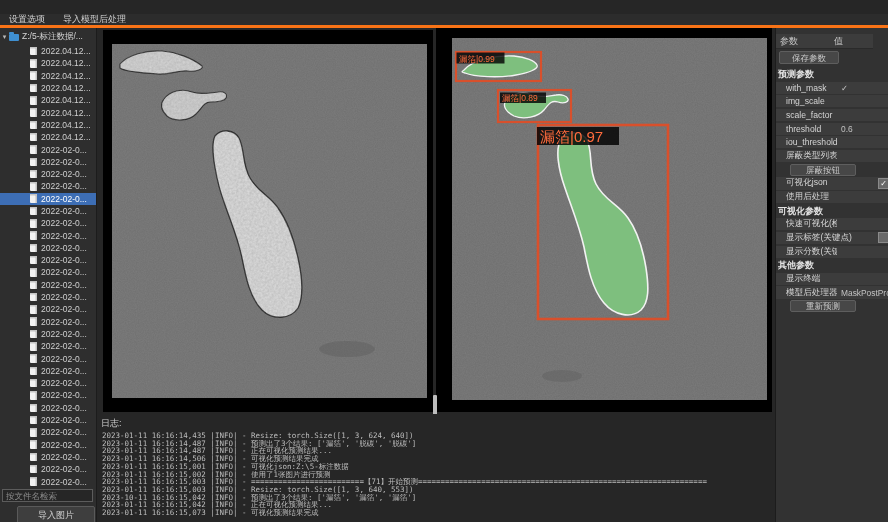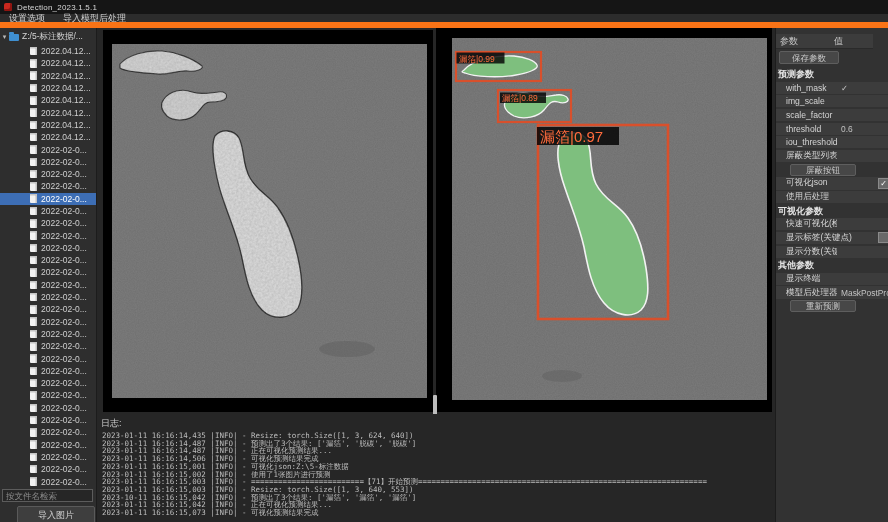--- a/index.html
+++ b/index.html
@@ -5,21 +5,21 @@
   html,body{margin:0;padding:0;background:#111;}
   .app{position:relative;width:888px;height:522px;background:#262626;overflow:hidden;
        font-family:"Liberation Sans",sans-serif;-webkit-font-smoothing:antialiased;}
   
   .titlebar{position:absolute;left:0;top:0;width:888px;height:14px;background:#151515;
             display:flex;align-items:center;gap:5px;padding-left:4px;box-sizing:border-box;}
   .logo{width:8px;height:8px;border-radius:2px;background:#c8281e;display:inline-block;
         box-shadow:inset -2px -2px 0 #8f1410;}
   .title{font-size:8px;color:#d8d8d8;letter-spacing:.2px;}
   .menubar{position:absolute;left:0;top:14px;width:888px;height:14px;background:#2c2c2c;
-           border-bottom:6px solid #f97316;display:flex;align-items:center;box-sizing:border-box;}
+           border-bottom:3px solid #f97316;display:flex;align-items:center;box-sizing:border-box;}
   .menu-item{font-size:9px;color:#cfcfcf;padding:0 9px;cursor:default;}
   
   .tree-panel{position:absolute;left:0;top:28px;width:97px;height:494px;background:#2e2e2e;
               border-right:1px solid #1c1c1c;box-sizing:border-box;overflow:hidden;}
   .tree-root{position:absolute;left:0;top:3px;height:12px;display:flex;align-items:center;width:100%;}
   .tw{font-size:7px;color:#b9b9b9;width:9px;text-align:center;}
   .folder-icon{width:10px;height:7px;background:#3f8fd0;border-radius:1px;position:relative;margin-right:3px;flex:none;}
   .folder-icon:before{content:"";position:absolute;left:0;top:-2px;width:5px;height:2px;background:#3f8fd0;border-radius:1px 1px 0 0;}
   .root-label{font-size:8.5px;color:#d6d6d6;white-space:nowrap;}
   .tree-items{position:absolute;left:0;top:17px;width:97px;}
@@ -78,24 +78,20 @@
   .load-btn{top:26px;}
   .predict-btn{top:46px;}
   .status{position:absolute;left:0;right:0;top:66px;font-size:8.5px;color:#cfcfcf;text-align:right;}
   .bottom-btn{top:75px;}
 </style>
 </head>
 <body>
 
 <div class="app">
 
-  <div class="titlebar">
-    <span class="logo"></span>
-    <span class="title">Detection_2023.1.5.1</span>
-  </div>
 
   <div class="menubar">
     <span class="menu-item">设置选项</span>
     <span class="menu-item">导入模型后处理</span>
   </div>
 
   <div class="tree-panel">
     <div class="tree-root">
       <span class="tw">▾</span>
       <span class="folder-icon"></span>

